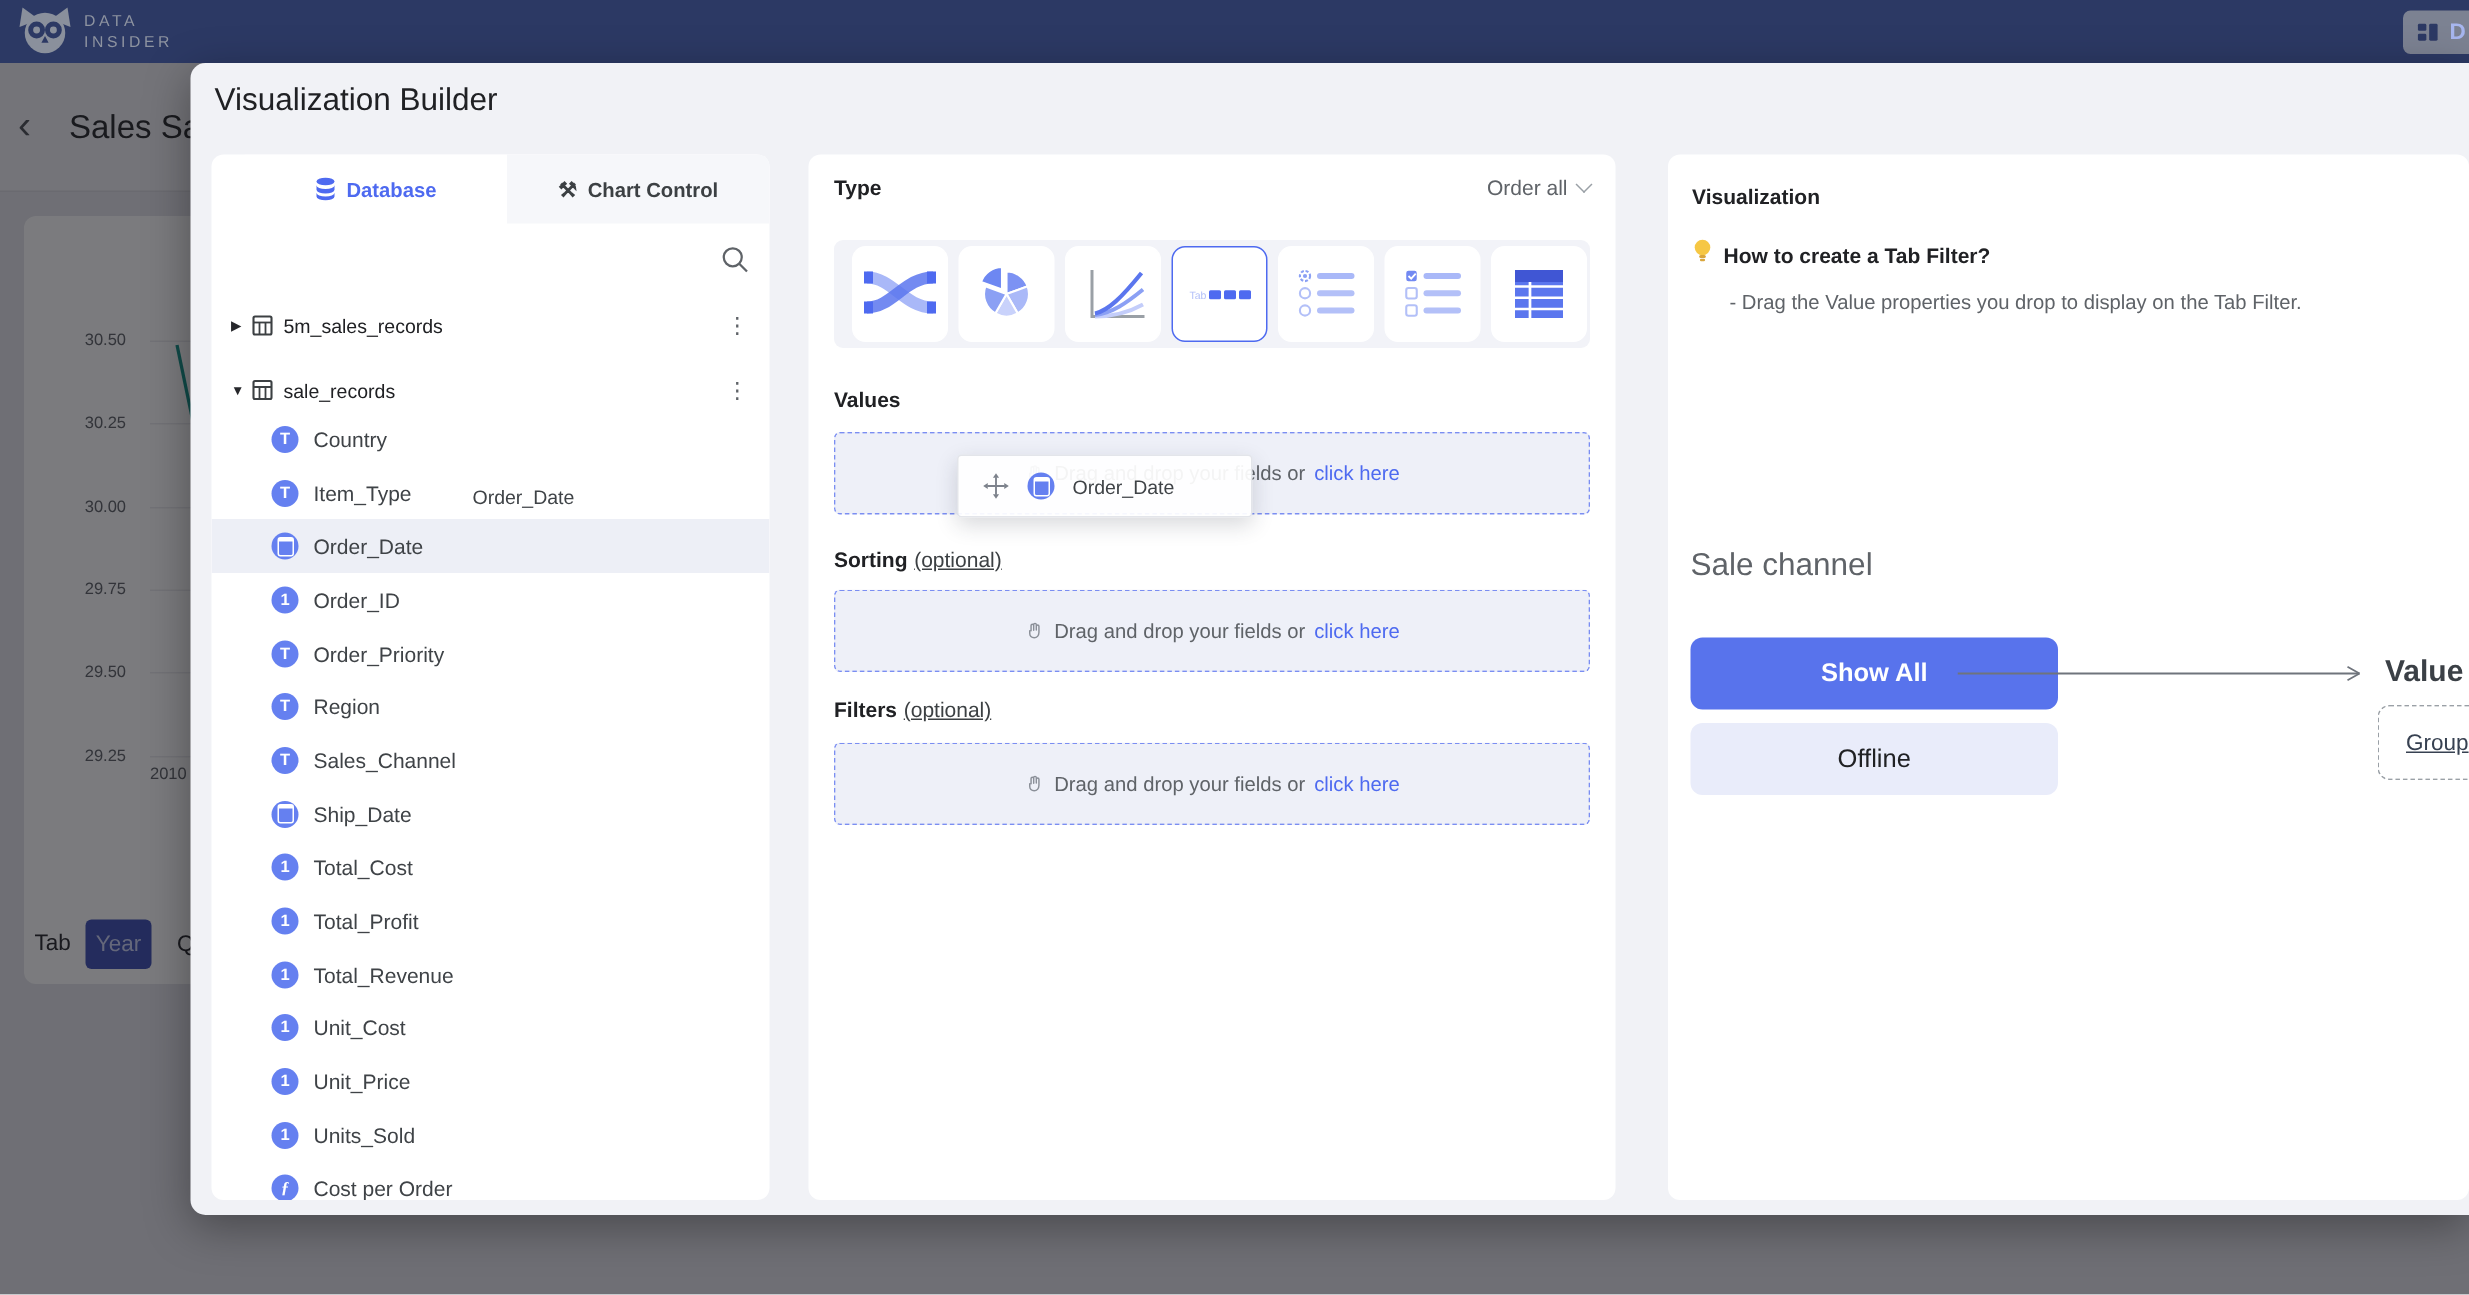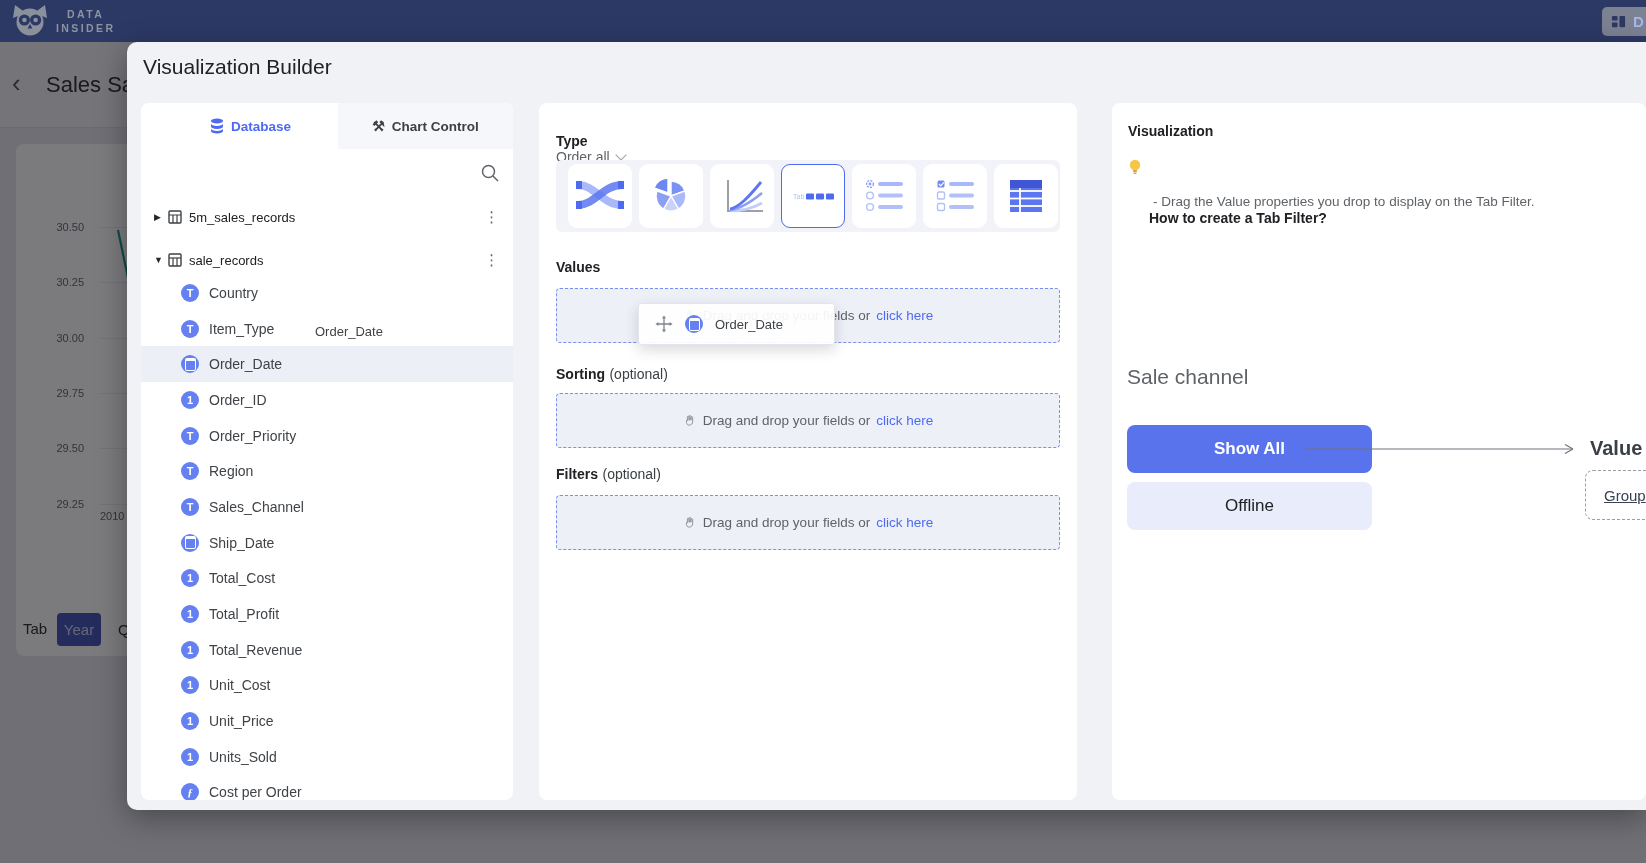--- a/index.html
+++ b/index.html
@@ -3,22 +3,22 @@
 <meta charset="utf-8">
 <style>
   * { margin:0; padding:0; box-sizing:border-box; }
   html,body { width:1646px; height:863px; overflow:hidden;
     font-family:"Liberation Sans", sans-serif; background:#e4e5ea; }
   .abs { position:absolute; }
   #stage { position:relative; width:1646px; height:863px; }
 
   
   #topbar { position:absolute; left:0; top:0; width:1646px; height:42px; background:#2c3964; z-index:20; }
-  .brand-text { position:absolute; left:56px; top:7px; color:#8d93a0; font-size:10.5px; font-weight:bold;
-    letter-spacing:2.4px; line-height:14px;text-align:center; }
+  .brand-text { position:absolute; left:56px; top:7px; color:#8d93a0; font-size:10.5px; font-weight:normal;
+    letter-spacing:2.4px; line-height:14px; }
   #tb-right-btn { position:absolute; left:1602px; top:7px; width:80px; height:29px; background:#7c8292;
     border-radius:5px; overflow:hidden; display:flex; align-items:center; padding-left:9px; gap:7px; }
   #tb-right-btn .lbl { color:#a7b6ee; font-size:15px; font-weight:bold; }
 
   
   #bg { position:absolute; left:0; top:42px; width:1646px; height:821px; background:#e4e5ea; z-index:1; }
   #bg-header { position:absolute; left:0; top:0; width:1646px; height:86px; background:#efeff3; border-bottom:1px solid #d9d9df; }
   #bg-title { position:absolute; left:46px; top:30px; font-size:22px; color:#27282c; }
   #bg-back { position:absolute; left:12px; top:26px; font-size:26px; color:#4d5056; }
   #bg-card { position:absolute; left:16px; top:102px; width:504px; height:512px; background:#fff; border-radius:8px; }
@@ -67,41 +67,41 @@
   .frow .flabel { font-size:14px; color:#3f4347; }
   .ficon { width:18px; height:18px; border-radius:50%; background:#6580f0; color:#fff; font-size:11px;
     font-weight:bold; display:flex; align-items:center; justify-content:center; flex:0 0 18px; font-style:normal; }
   .ficon[data-type="date"]::before { content:""; width:9px; height:9px; border:1.3px solid #fff;
     border-top-width:3.2px; border-radius:2px; }
   .ficon[data-type="function"] { font-style:italic; font-family:"Liberation Serif", serif; }
   #row-ghost-label { position:absolute; left:174px; top:221px; font-size:13px; color:#3f4347; }
 
   
   .sec-label { font-size:14px; font-weight:bold; color:#202124; }
-  .sec-opt { font-weight:normal; color:#3c4043; }
-  #type-row { position:absolute; left:17px; top:30px; width:504px; display:flex; justify-content:space-between;flex-direction:column; }
+  .sec-opt { font-weight:normal; color:#3c4043;text-decoration:underline; }
+  #type-row { position:absolute; left:17px; top:14px; width:504px; display:flex; justify-content:space-between; }
   #view-all { display:flex; align-items:center; gap:7px; font-size:14px; color:#5f6368; font-weight:normal; cursor:pointer; }
   #tiles-strip { position:absolute; left:17px; top:57px; width:504px; height:72px; background:#f2f3f8; border-radius:6px; }
   .tile { position:absolute; top:4px; width:64px; height:64px; background:#fff; border-radius:9px;
     border:1px solid #fff; display:flex; align-items:center; justify-content:center; cursor:pointer; }
   .tile[data-selected="true"] { border:1.6px solid #4e6af0; }
   .dz-label { position:absolute; left:17px; }
   .dropzone { position:absolute; left:17px; width:504px; height:55px; background:#eef0f8;
     border:1px dashed #7b8ef2; border-radius:4px; display:flex; align-items:center; justify-content:center; gap:6px; }
   .dz-text { font-size:13.5px; color:#5f6368; }
   .dz-link { font-size:13.5px; color:#4e6af0; cursor:pointer; }
   #drag-ghost { position:absolute; left:99px; top:200px; width:197px; height:42px; background:rgba(255,255,255,.93);
     border:1px solid #e3e5ea; border-radius:3px; box-shadow:0 5px 14px rgba(40,45,60,.18);
     display:flex; align-items:center; padding-left:16px; gap:12px; z-index:5; }
   #drag-ghost .flabel { font-size:13px; color:#3f4347; }
 
   
   #viz-header { position:absolute; left:16px; top:20px; font-size:14px; font-weight:bold; color:#202124; }
   #tip-icon { position:absolute; left:15px; top:55px; }
-  #tip-title { position:absolute; left:37px; top:59px; font-size:14px; font-weight:bold; color:#202124;margin-top:48px; }
+  #tip-title { position:absolute; left:37px; top:59px; font-size:14px; font-weight:bold; color:#202124; }
   #tip-body { position:absolute; left:41px; top:91px; font-size:13.5px; color:#5f6368; }
   #widget-title { position:absolute; left:15px; top:262px; font-size:21px; font-weight:500; color:#5f6368; }
   .fbtn { position:absolute; left:15px; width:245px; height:48px; border-radius:8px; background:#e9ecfa;
     color:#202124; font-size:17px; display:flex; align-items:center; justify-content:center; cursor:pointer; }
   .fbtn[data-active="true"] { background:#5873ec; color:#fff; font-weight:bold; }
   #fbtn-0 { top:322px; } #fbtn-1 { top:379px; } #fbtn-2 { top:436px; }
   #anno-arrow { position:absolute; left:193px; top:338px; z-index:6; }
   #anno-value { position:absolute; left:478px; top:334px; font-size:20px; font-weight:bold; color:#3b4046; white-space:nowrap; }
   #anno-box { position:absolute; left:473px; top:367px; width:150px; height:50px; border:1.6px dashed #9aa0a6;
     border-radius:8px; display:flex; align-items:center; padding-left:18px; }

